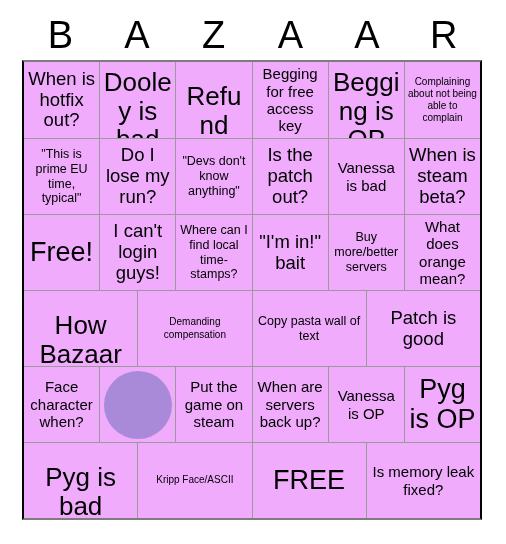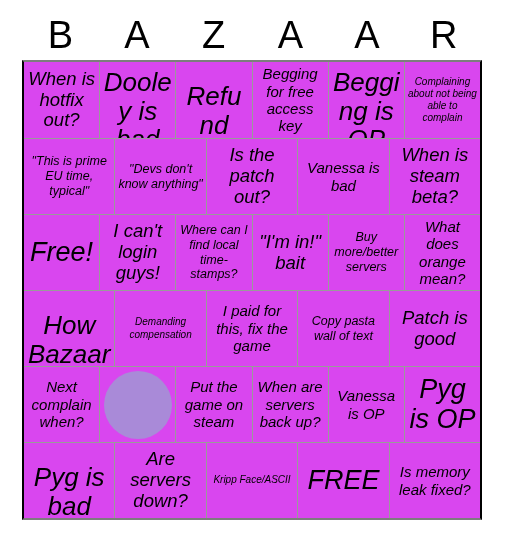--- a/index.html
+++ b/index.html
@@ -41,22 +41,21 @@
   }
 
   
   .grid {
     width: 460px;
     border-top: 2px solid #7d7d7d;
     border-left: 2px solid #000000;
     border-right: 2px solid #000000;
     border-bottom: 2px solid #7d7d7d;
     box-sizing: border-box;
-    background: #d946ef;
-    font-style: italic;
+    background: #f0abfc;
   }
   .grid-row {
     display: flex;
     width: 100%;
     height: 76px;
   }
   .grid-row + .grid-row .cell {
     border-top: 1px solid #9a9a9a;
   }
   .cell {
@@ -140,20 +139,23 @@
           <span class="cell-text">Begging is OP</span>
         </div>
         <div class="cell fs-xs">
           <span class="cell-text">Complaining about not being able to complain</span>
         </div>
       </div>
       <div class="grid-row">
         <div class="cell fs-s">
           <span class="cell-text">"This is prime EU time, typical"</span>
         </div>
+        <div class="cell fs-l">
+          <span class="cell-text">Do I lose my run?</span>
+        </div>
         <div class="cell fs-s">
           <span class="cell-text">"Devs don't know anything"</span>
         </div>
         <div class="cell fs-l">
           <span class="cell-text">Is the patch out?</span>
         </div>
         <div class="cell fs-m">
           <span class="cell-text">Vanessa is bad</span>
         </div>
         <div class="cell fs-l">
@@ -180,33 +182,30 @@
           <span class="cell-text">What does orange mean?</span>
         </div>
       </div>
       <div class="grid-row">
         <div class="cell fs-xl">
           <span class="cell-text">How Bazaar</span>
         </div>
         <div class="cell fs-xs">
           <span class="cell-text">Demanding compensation</span>
         </div>
-        <div class="cell fs-m">
-          <span class="cell-text">I paid for this, fix the game</span>
-        </div>
         <div class="cell fs-s">
           <span class="cell-text">Copy pasta wall of text</span>
         </div>
         <div class="cell fs-l">
           <span class="cell-text">Patch is good</span>
         </div>
       </div>
       <div class="grid-row">
         <div class="cell fs-m">
-          <span class="cell-text">Next complain when?</span>
+          <span class="cell-text">Face character when?</span>
         </div>
         <div class="cell fs-m daubed">
           <span class="cell-text">Put the game on steam</span>
           <span class="daub" style="background: rgb(169, 138, 216);"></span>
         </div>
         <div class="cell fs-m">
           <span class="cell-text">Put the game on steam</span>
         </div>
         <div class="cell fs-m">
           <span class="cell-text">When are servers back up?</span>
@@ -215,23 +214,20 @@
           <span class="cell-text">Vanessa is OP</span>
         </div>
         <div class="cell fs-xxl">
           <span class="cell-text">Pyg is OP</span>
         </div>
       </div>
       <div class="grid-row">
         <div class="cell fs-xl">
           <span class="cell-text">Pyg is bad</span>
         </div>
-        <div class="cell fs-l">
-          <span class="cell-text">Are servers down?</span>
-        </div>
         <div class="cell fs-xs">
           <span class="cell-text">Kripp Face/ASCII</span>
         </div>
         <div class="cell fs-xxl">
           <span class="cell-text">FREE</span>
         </div>
         <div class="cell fs-m">
           <span class="cell-text">Is memory leak fixed?</span>
         </div>
       </div>

